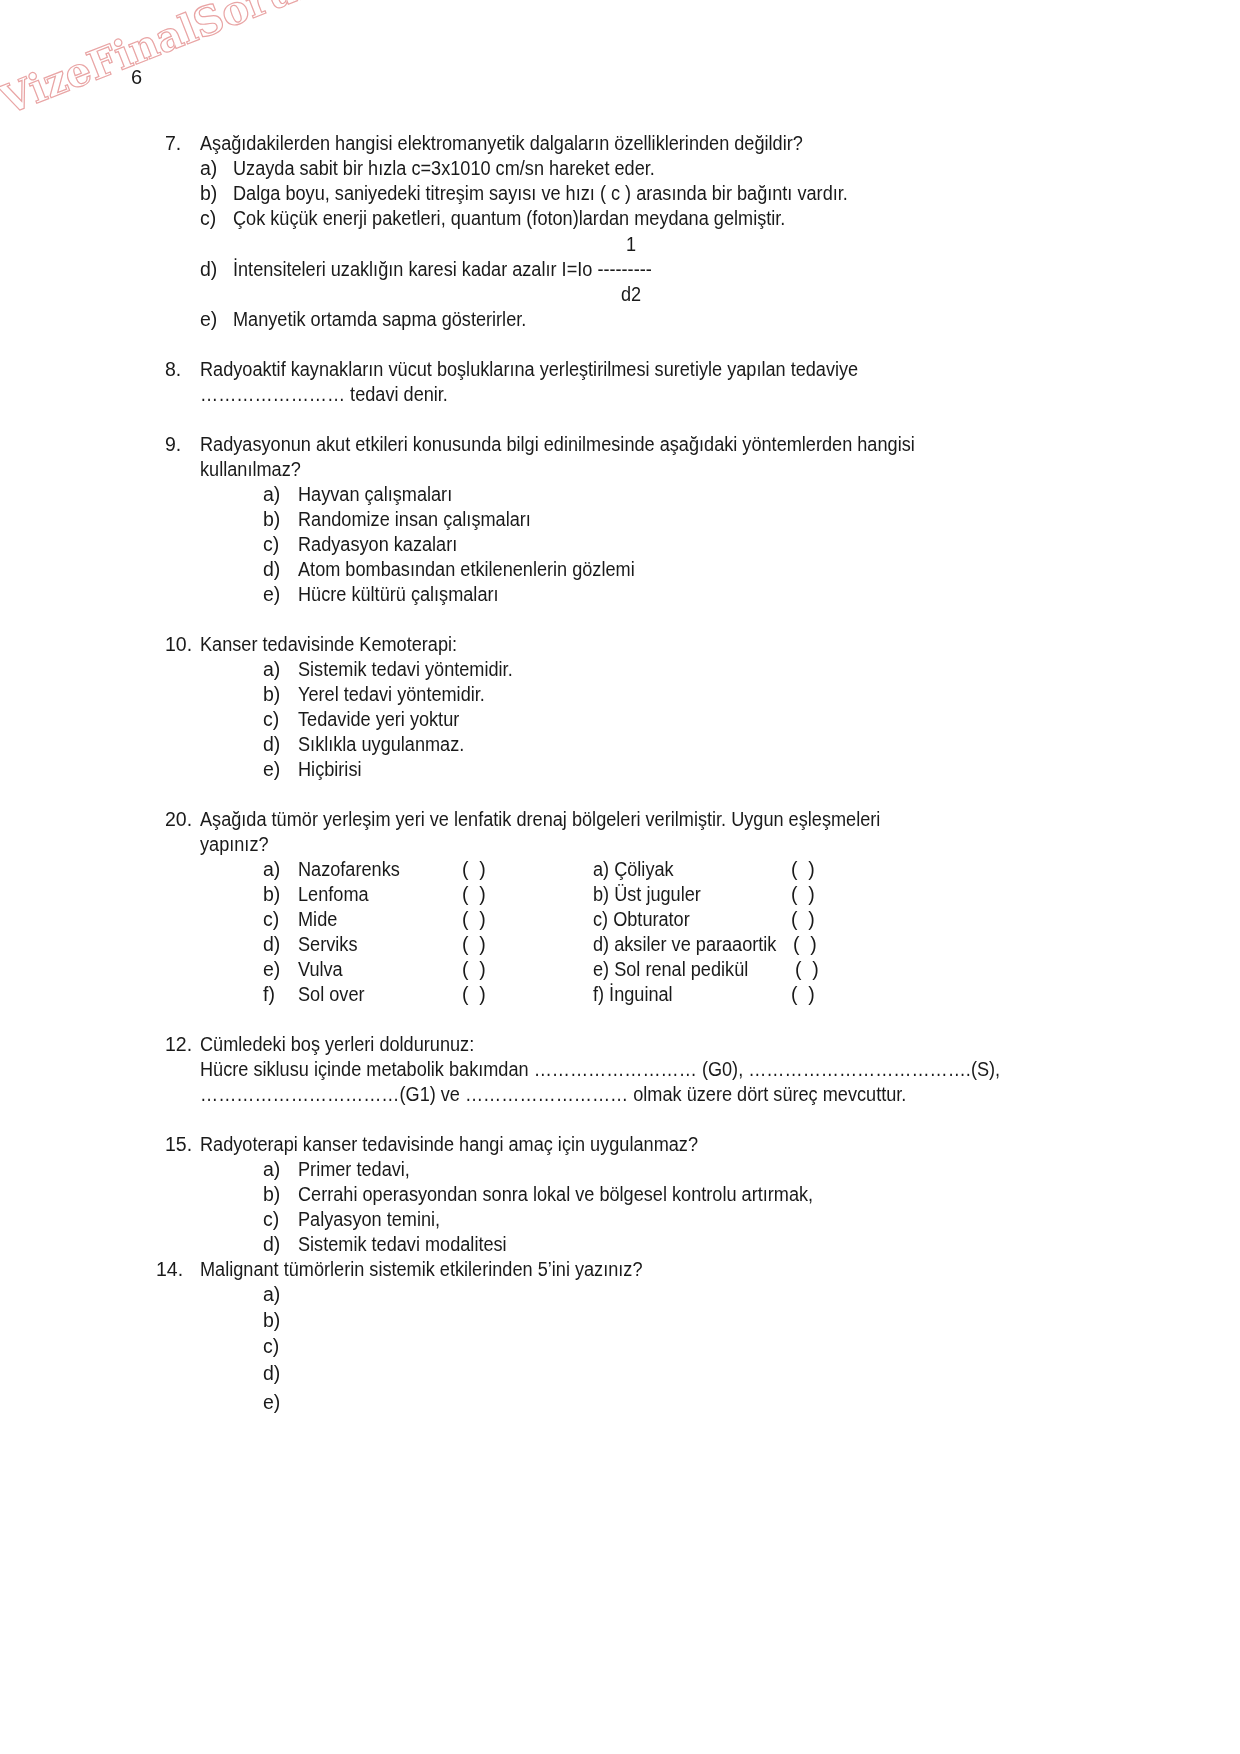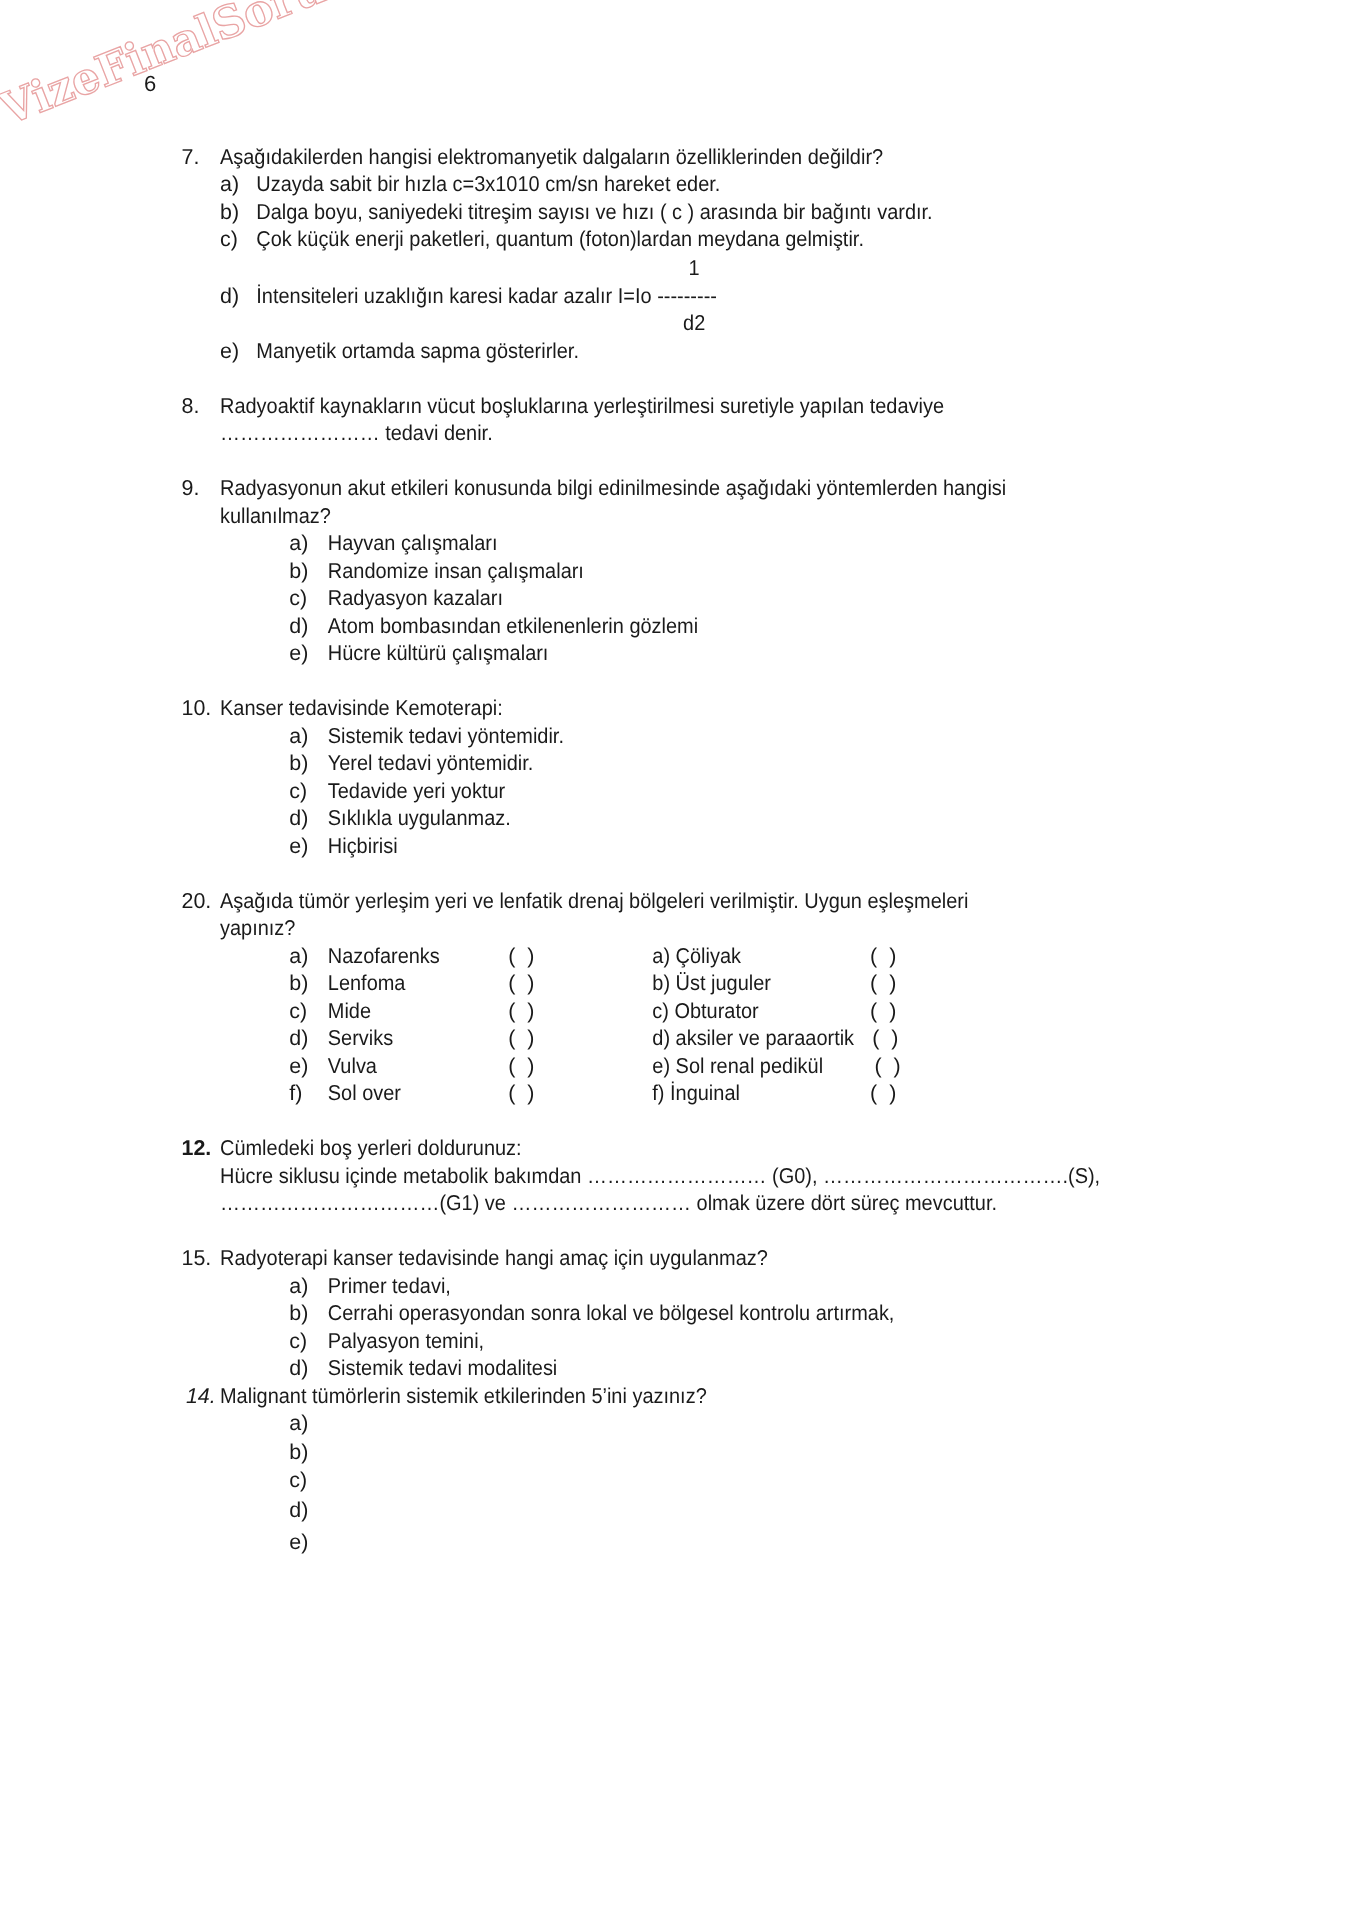--- a/index.html
+++ b/index.html
@@ -127,41 +127,41 @@
     <div>
       <span class="opt-l" style="left:263px; top:982px;">f)</span>
       <span class="opt-t" style="left:298px; top:982px;">Sol over</span>
       <span class="paren" style="left:462px; top:982px;">(  )</span>
       <span class="opt-t" style="left:593px; top:982px;">f) İnguinal</span>
       <span class="paren" style="left:791px; top:982px;">(  )</span>
     </div>
   </div>
 
   <div>
-    <span class="num" style="left:165px; top:1032px;font-weight:bold;">12.</span>
+    <span class="num" style="left:165px; top:1032px;">12.</span>
     <span class="ln" style="left:200px; top:1032px;">Cümledeki boş yerleri doldurunuz:</span>
     <span class="ln" style="left:200px; top:1057px;">Hücre siklusu içinde metabolik bakımdan ……………………… (G0), ……………………………….(S),</span>
     <span class="ln" style="left:200px; top:1082px;">……………………………(G1) ve ……………………… olmak üzere dört süreç mevcuttur.</span>
   </div>
 
   <div>
     <span class="num" style="left:165px; top:1132px;">15.</span>
     <span class="ln" style="left:200px; top:1132px;">Radyoterapi kanser tedavisinde hangi amaç için uygulanmaz?</span>
     <span class="opt-l" style="left:263px; top:1157px;">a)</span>
     <span class="opt-t" style="left:298px; top:1157px;">Primer tedavi,</span>
     <span class="opt-l" style="left:263px; top:1182px;">b)</span>
     <span class="opt-t" style="left:298px; top:1182px;">Cerrahi operasyondan sonra lokal ve bölgesel kontrolu artırmak,</span>
     <span class="opt-l" style="left:263px; top:1207px;">c)</span>
     <span class="opt-t" style="left:298px; top:1207px;">Palyasyon temini,</span>
     <span class="opt-l" style="left:263px; top:1232px;">d)</span>
     <span class="opt-t" style="left:298px; top:1232px;">Sistemik tedavi modalitesi</span>
   </div>
 
   <div>
-    <span class="num" style="left:169px; top:1257px;font-style:italic;">14.</span>
+    <span class="num" style="left:156px; top:1257px;">14.</span>
     <span class="ln" style="left:200px; top:1257px;">Malignant tümörlerin sistemik etkilerinden 5’ini yazınız?</span>
     <span class="opt-l" style="left:263px; top:1282px;">a)</span>
     <span class="opt-l" style="left:263px; top:1308px;">b)</span>
     <span class="opt-l" style="left:263px; top:1334px;">c)</span>
     <span class="opt-l" style="left:263px; top:1361px;">d)</span>
     <span class="opt-l" style="left:263px; top:1390px;">e)</span>
   </div>
 
 </div>
 

